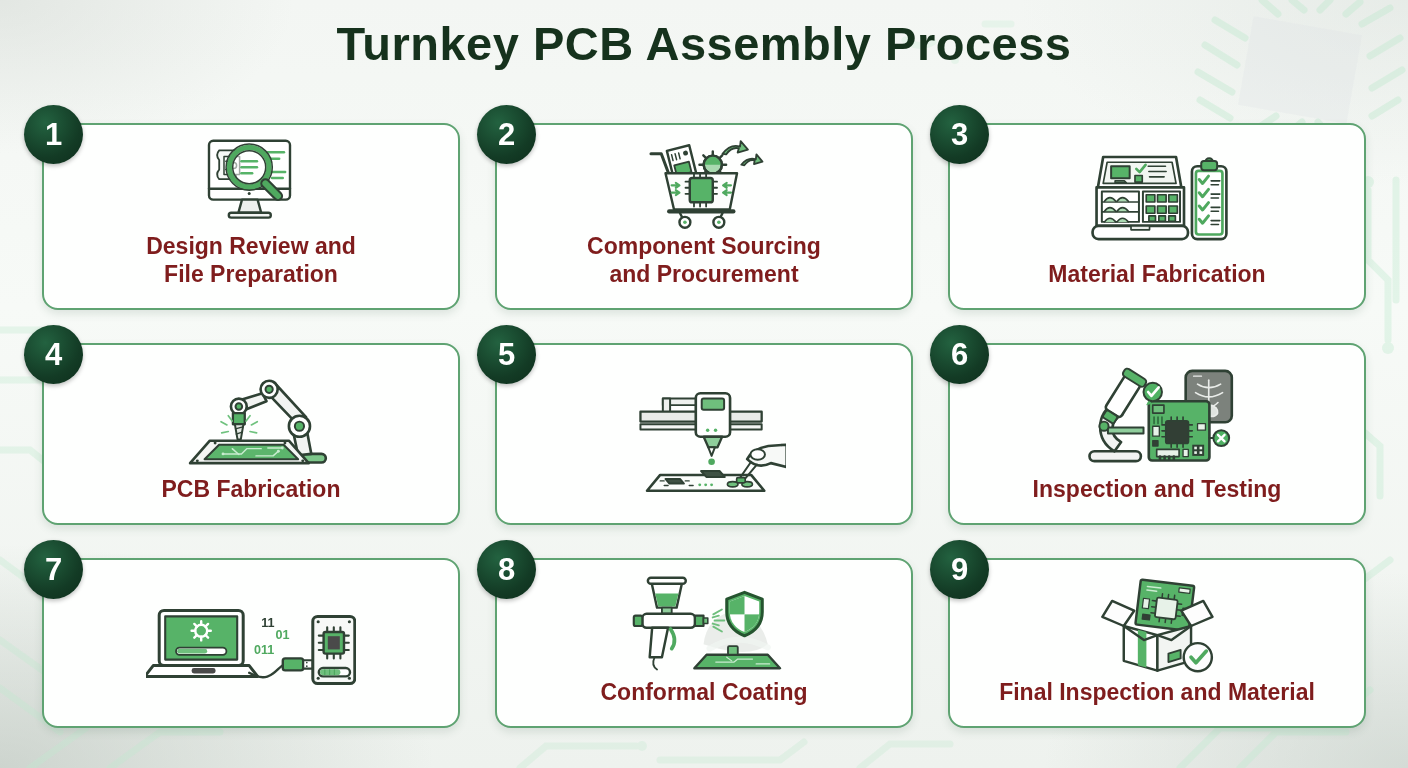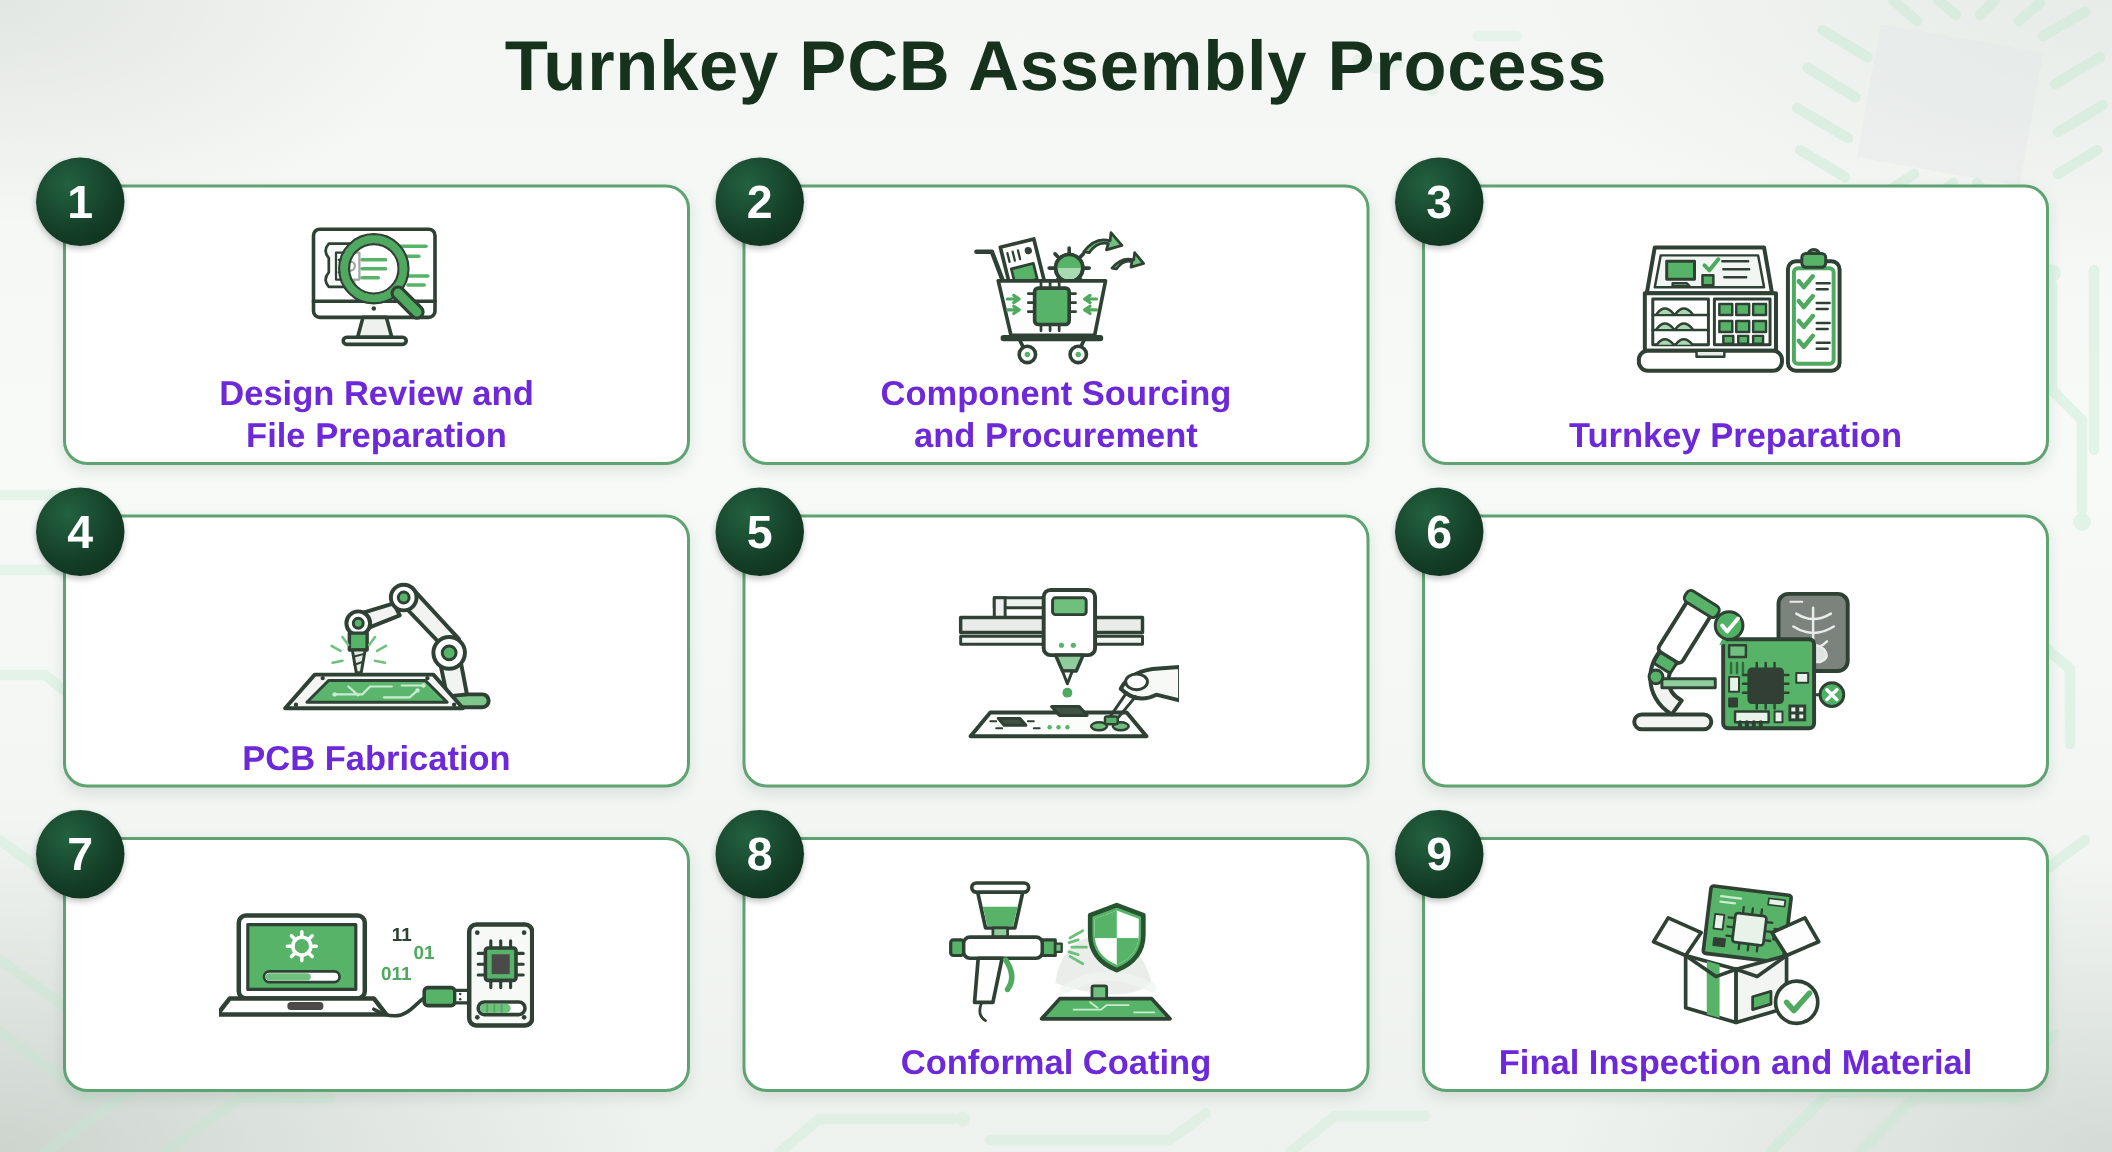--- a/index.html
+++ b/index.html
@@ -37,22 +37,22 @@
     position:absolute; top:-20px; left:-20px; width:59px; height:59px;
     border-radius:50%;
     background:radial-gradient(circle at 36% 30%, #236240 0%, #133b25 62%, #0d2d1b 100%);
     color:#ffffff; font-size:31px; font-weight:bold;
     display:flex; align-items:center; justify-content:center;
     box-shadow:0 2px 4px rgba(0,0,0,.25);
     z-index:3;
   }
   .icon-wrap { flex:1; display:flex; align-items:center; justify-content:center; padding-top:20px; }
   .label {
-    font-size:23px; font-weight:bold; color:#6d28d9;
-    text-align:center; line-height:1.22; padding-bottom:4px;
+    font-size:23px; font-weight:bold; color:#7f1d1d;
+    text-align:center; line-height:1.22; padding-bottom:20px;
     white-space:pre-line;
   }
 </style>
 </head>
 <body>
 
 <svg class="bg-circuit" width="1408" height="768" viewBox="0 0 1408 768">
   <g opacity="0.55" stroke="#c2ead0" stroke-width="7" stroke-linecap="round" fill="none">
 
     <g opacity="0.8">
@@ -234,21 +234,21 @@
             <path d="M183,66 l5,6 9,-11" stroke="#4fa95f" stroke-width="4.5"></path>
             <path d="M201,68 h13 M201,74 h11"></path>
             <path d="M183,86 l5,6 9,-11" stroke="#4fa95f" stroke-width="4.5"></path>
             <path d="M201,88 h13 M201,94 h11"></path>
             <path d="M183,106 l5,6 9,-11" stroke="#4fa95f" stroke-width="4.5"></path>
             <path d="M201,108 h13 M201,114 h11"></path>
           </g>
         </g>
       </svg>
     </div>
-    <div class="label">Turnkey Preparation</div>
+    <div class="label">Material Fabrication</div>
   </div>
 
   <div class="card">
     <div class="badge">4</div>
     <div class="icon-wrap">
       <svg viewBox="0 0 250 170" height="112">
         <g fill="none" stroke="#2f4134" stroke-width="4" stroke-linejoin="round" stroke-linecap="round">
           <rect x="180" y="138" width="58" height="13" rx="6.5" fill="#7dc78a"></rect>
           <path d="M196,140 L188,102 L208,96 L216,138 Z" fill="#f2f4f2"></path>
           <path d="M192,90 L146,42 L160,30 L208,82 Z" fill="#f2f4f2"></path>
@@ -365,20 +365,21 @@
           <circle cx="44" cy="96" r="7" fill="#57b368" stroke-width="3"></circle>
           <path d="M112,56 l-4,8 9,-2 Z" fill="#4fb163" stroke="none"></path>
           <circle cx="118" cy="44" r="14" fill="#4fb163" stroke-width="3"></circle>
           <path d="M111,44 l5,6 11,-13" stroke="#ffffff" stroke-width="4"></path>
           <path d="M204,114 h10" stroke-width="3"></path>
           <circle cx="222" cy="114" r="12" fill="#4fb163" stroke-width="3"></circle>
           <path d="M217,109 l10,10 M227,109 l-10,10" stroke="#ffffff" stroke-width="3.5"></path>
         </g>
       </svg>
     </div>
+    <div class="label">Inspection and Testing</div>
   </div>
 
   <div class="card">
     <div class="badge">7</div>
     <div class="icon-wrap">
       <svg viewBox="0 0 350 170" height="102">
         <g fill="none" stroke="#2f4134" stroke-width="5" stroke-linejoin="round" stroke-linecap="round">
           <rect x="22" y="14" width="140" height="92" rx="8" fill="#ffffff"></rect>
           <rect x="32" y="24" width="120" height="72" fill="#57b368" stroke-width="3.5"></rect>
           <g transform="translate(92,48)" stroke="#ffffff" stroke-width="4">

